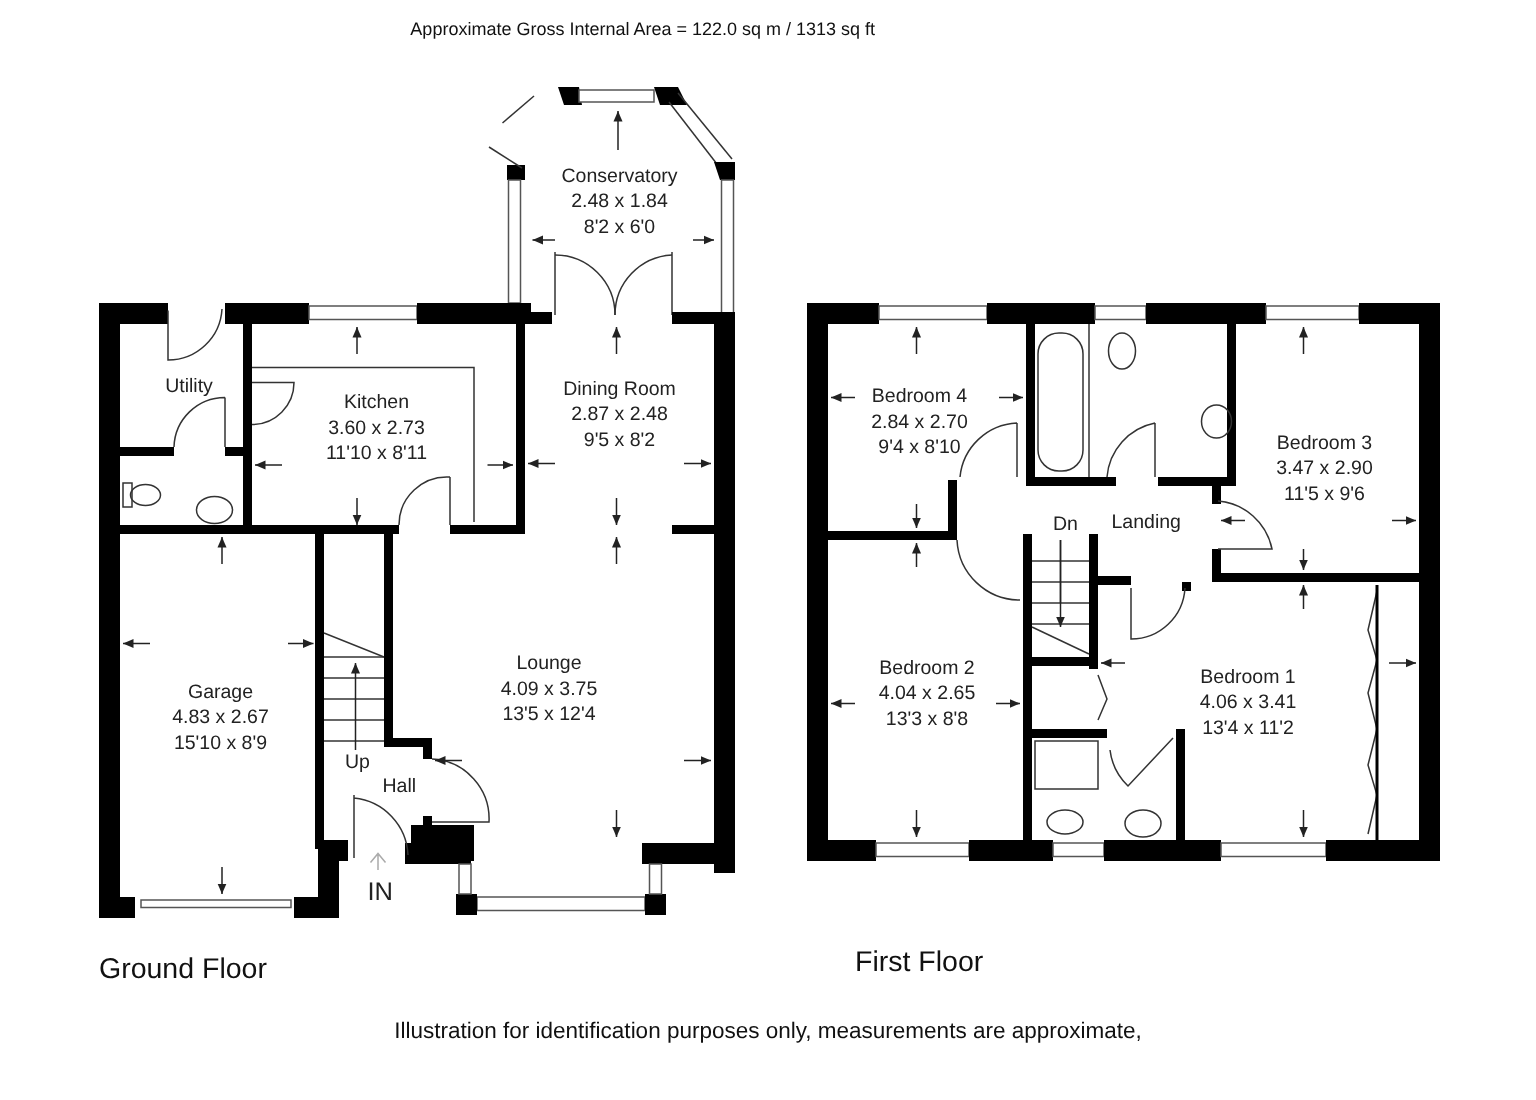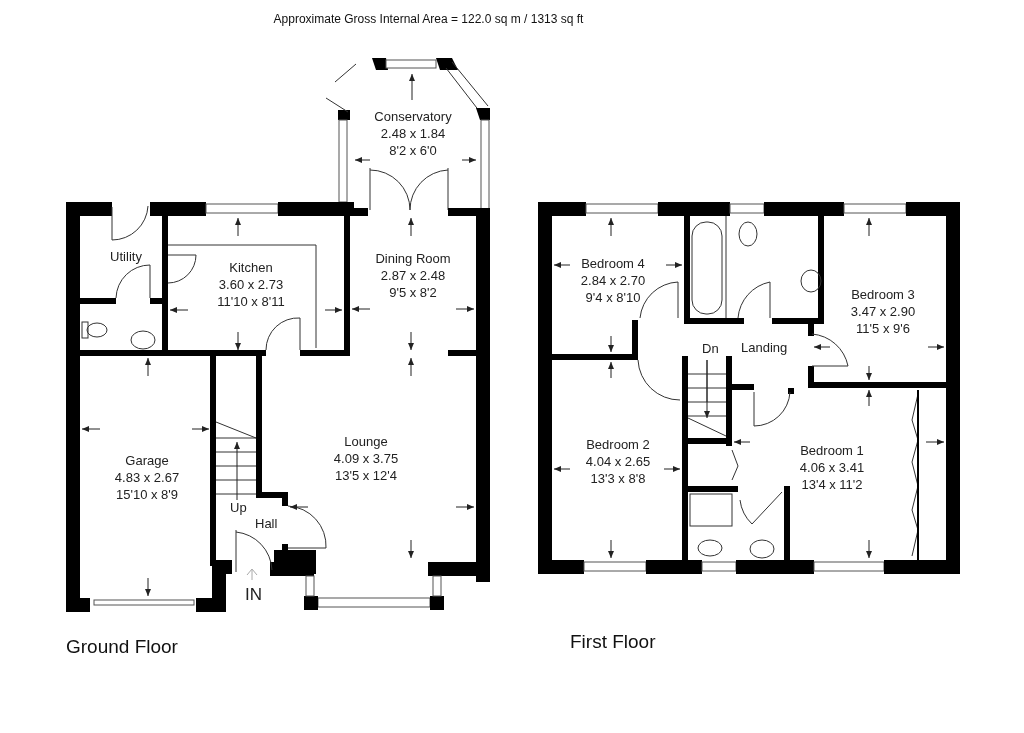--- a/index.html
+++ b/index.html
@@ -263,13 +263,14 @@
     <text class="room-label" x="832" y="455">Bedroom 1</text>
     <text class="room-label" x="832" y="472">4.06 x 3.41</text>
     <text class="room-label" x="832" y="489">13'4 x 11'2</text>
   </g>
 </svg>
 
 <div class="floor-label" style="left:66px; top:636px;">Ground Floor</div>
 <div class="floor-label" style="left:538px; top:631px;margin-left:32px;">First Floor</div>
 
 <div class="footer">
+  <div>Illustration for identification purposes only, measurements are approximate,</div>
 </div>
 
 </body></html>

